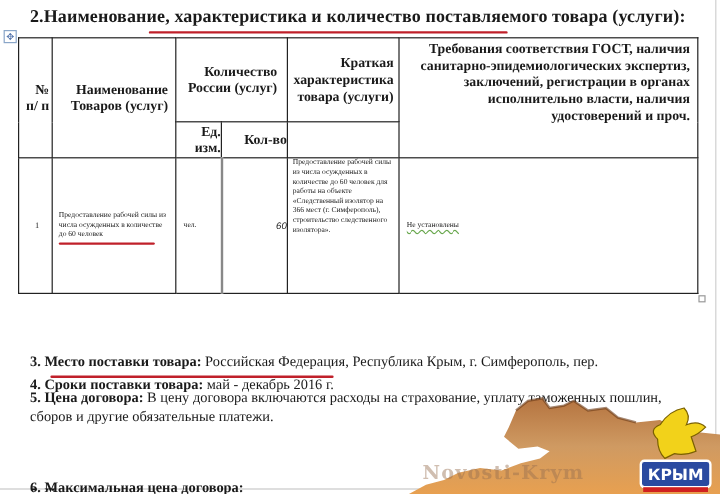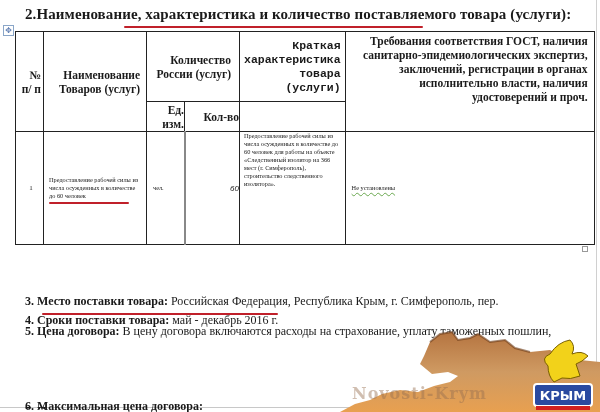--- a/index.html
+++ b/index.html
@@ -47,21 +47,21 @@
       <col style="width:38px">
       <col style="width:55px">
       <col style="width:93px">
       <col style="width:249px">
   </colgroup>
   <tbody>
       <tr style="height:70px">
     <th rowspan="2" style="padding:0 2px;">№ п/ п</th>
     <th rowspan="2" style="padding:0 6px;">Наименование Товаров (услуг)</th>
     <th colspan="2" style="padding:0 8px;">Количество России (услуг)</th>
-    <th style="padding:0 4px;font-family:Liberation Mono, monospace;">Краткая характеристика товара (услуги)</th>
+    <th style="padding:0 4px;">Краткая характеристика товара (услуги)</th>
     <th rowspan="2" style="padding:0 6px; vertical-align:top; padding-top:2px;">Требования соответствия ГОСТ, наличия санитарно-эпидемиологических экспертиз, заключений, регистрации в органах исполнительно власти, наличия удостоверений и проч.</th>
   </tr>
   <tr style="height:30px">
     <th>Ед. изм.</th>
     <th>Кол-во</th>
     <th></th>
   </tr>
   <tr style="height:113px">
     <td class="cell-small" style="text-align:center !important; font-size:7px; padding-left:3px;">1</td>
     <td class="cell-small" style="padding:0 4px 0 5px; position:relative;">
@@ -83,20 +83,21 @@
   <b>3. Место поставки товара:</b><span> Российская Федерация, Республика Крым, г. Симферополь, пер.</span><br>
 </div>
 
 <div class="para" style="top:295px;margin-top:17px;">
   <b>4. Сроки поставки товара:</b><span> май - декабрь 2016 г.</span>
 </div>
 <div class="redline" style="left:42px; top:313px; width:236px;"></div>
 
 <div class="para" style="top:323px;">
   <b>5. Цена договора:</b><span> В цену договора включаются расходы на страхование, уплату таможенных пошлин,</span><br>
+  <span>сборов и другие обязательные платежи.</span>
 </div>
 
 <div class="para" style="top:366px;margin-top:32px;">
   <b>6. Максимальная цена договора:</b><br>
   <span>Не </span><span class="squiggle">установлена</span><span>.</span>
 </div>
 
 <div class="para" style="top:403px; height:6px; overflow:hidden;">
   <b>7. П...</b>
 </div>

